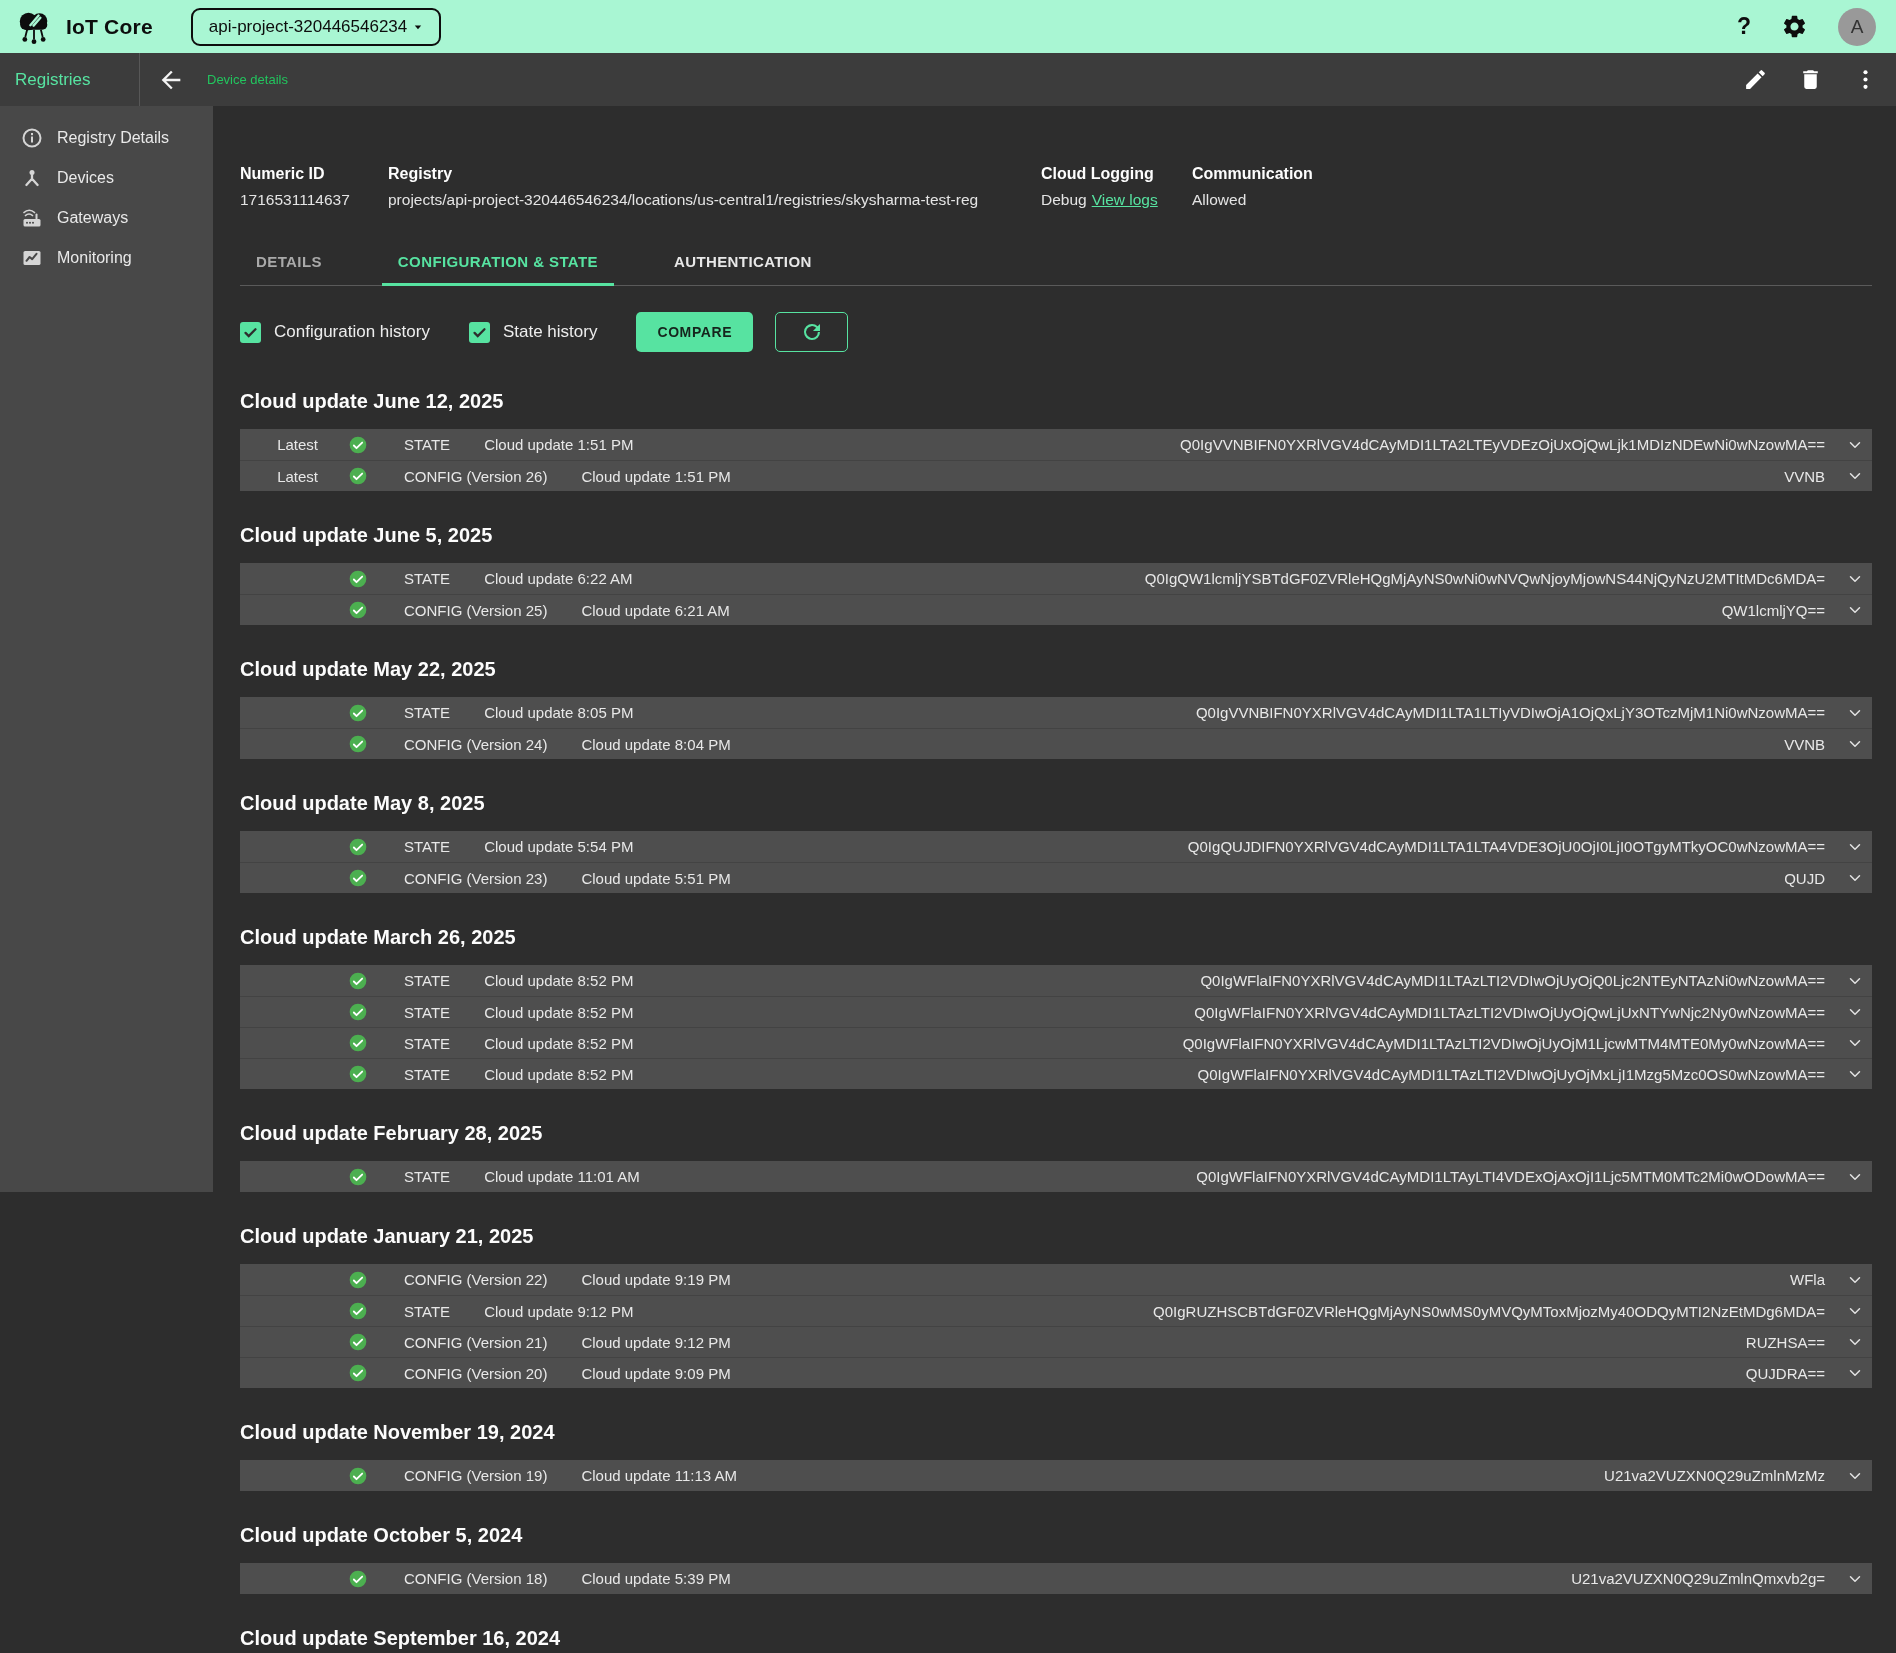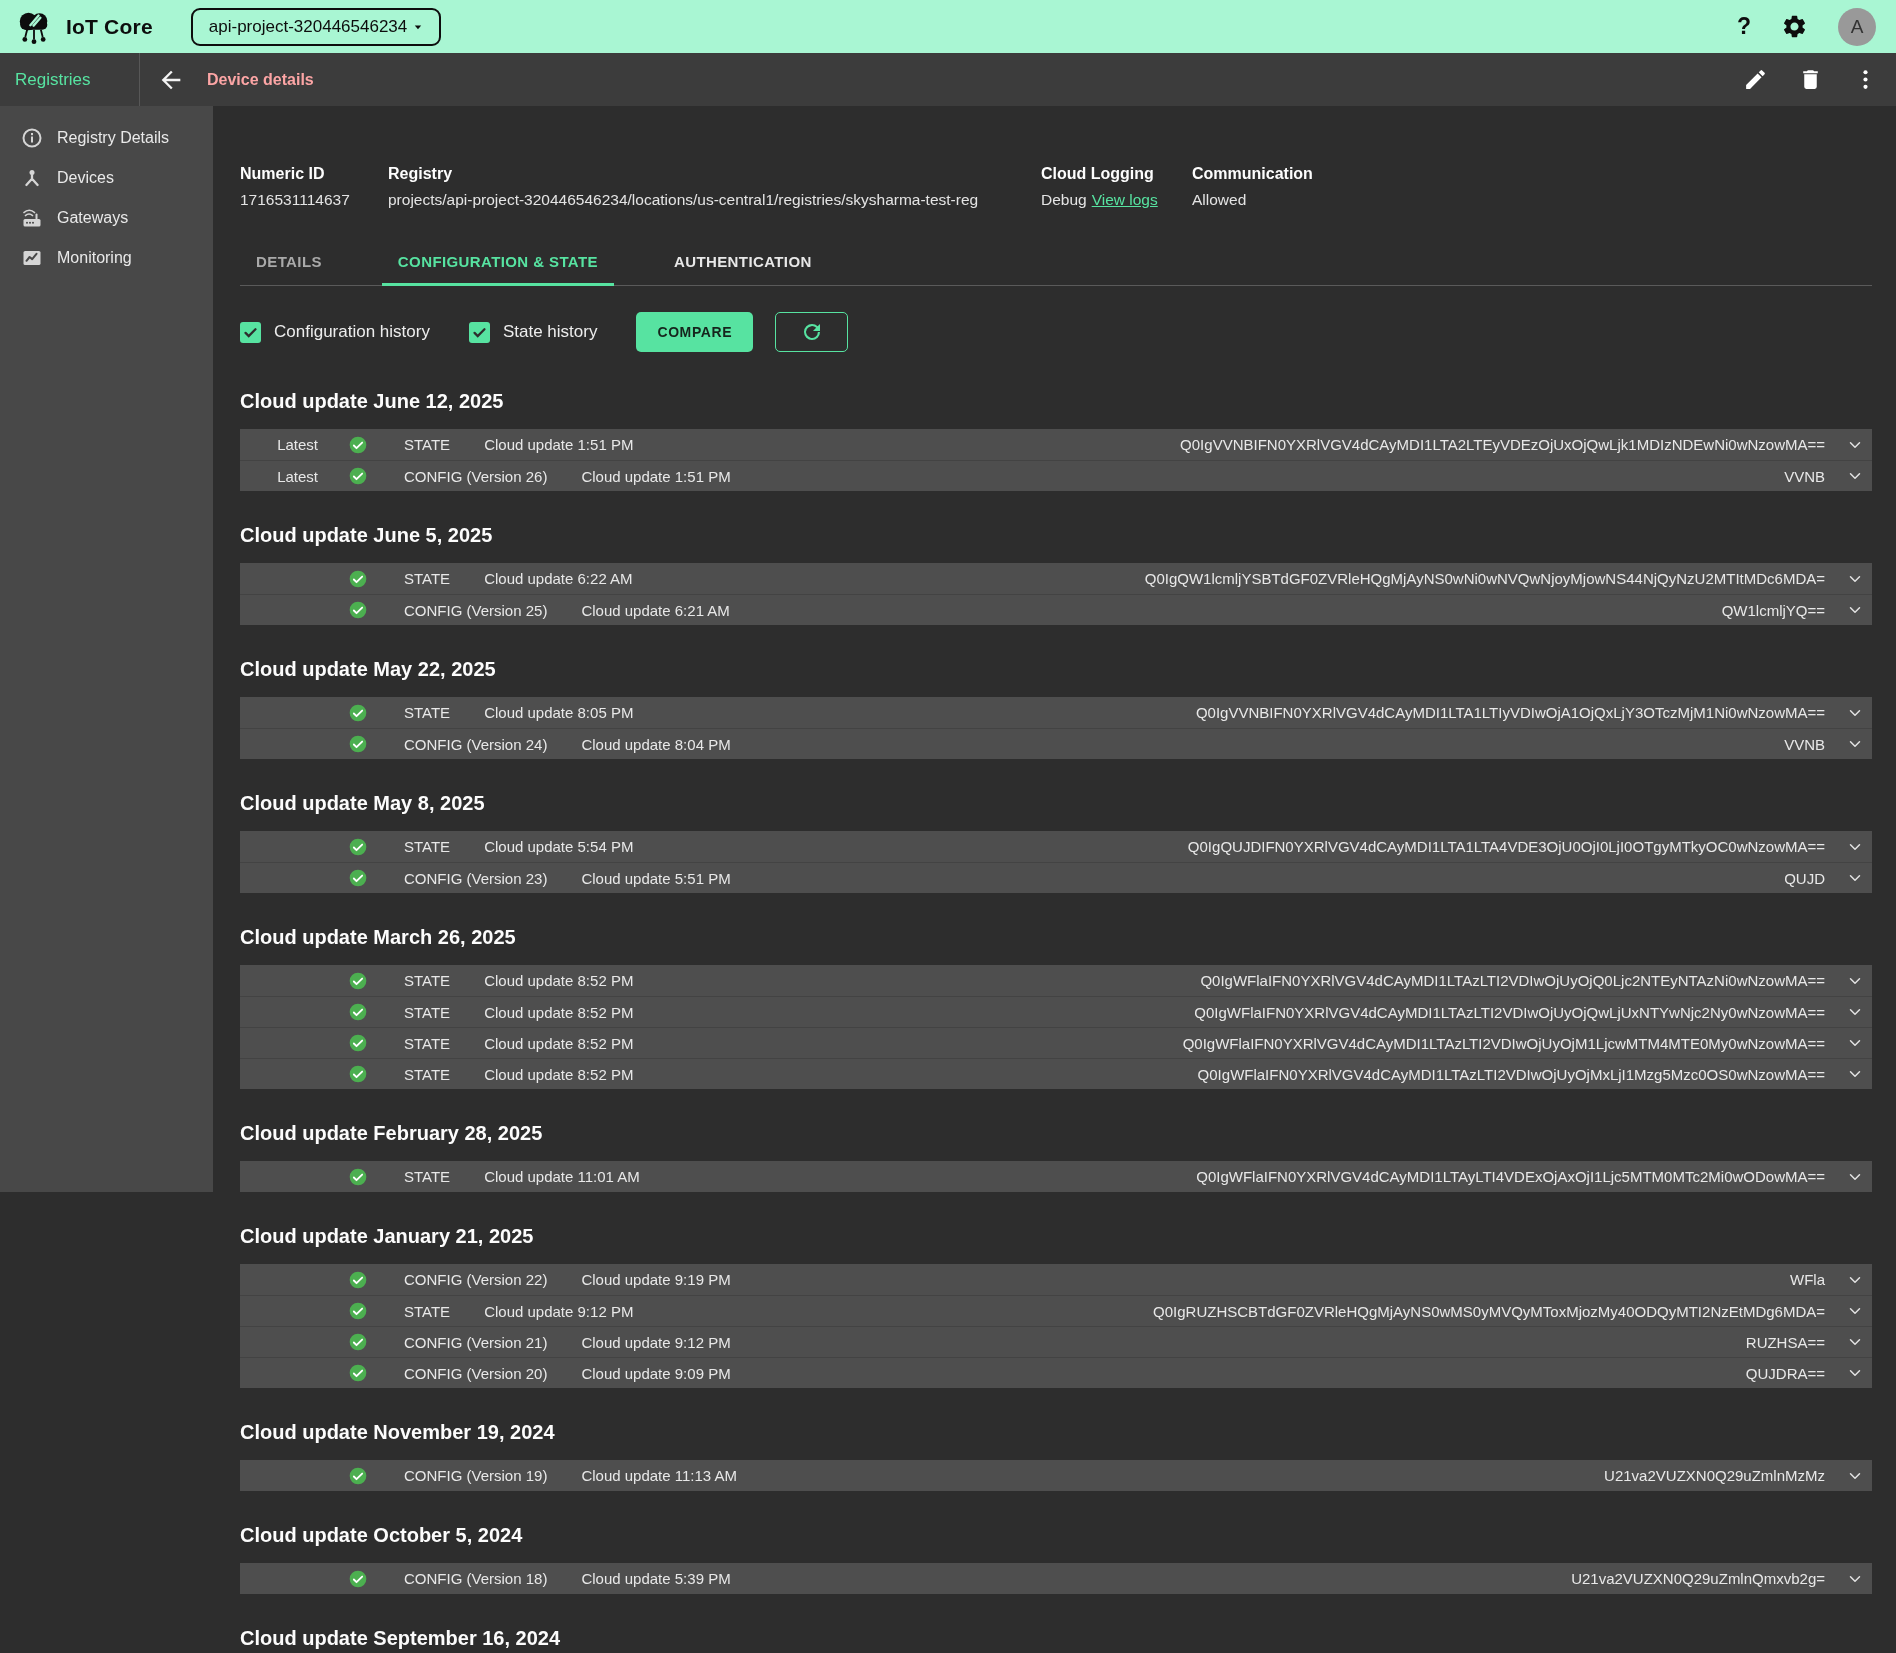--- a/index.html
+++ b/index.html
@@ -22,21 +22,21 @@
   .gear-btn { background:none; border:none; width:27px; height:27px; display:flex; }
   .avatar { width:38px; height:38px; border-radius:50%; background:#999; color:#333;
             display:flex; align-items:center; justify-content:center; font-size:19px; font-weight:500; }
 
   
   .subbar { height:53px; background:var(--appbar_dark,#3c3c3c); display:flex; align-items:center; color:#f1f1f1; }
   .registries { width:139px; flex:none; padding-left:15px; color:var(--accent_green,#57e3a1);
                 font-size:17px; cursor:pointer; }
   .subbar-divider { width:1px; height:53px; background:#575757; flex:none; }
   .back-btn { margin-left:17px; background:none; border:none; width:28px; height:28px; display:flex; }
-  .page-title { font-size:16px; font-weight:700; margin-left:22px; color:#fca5a5; }
+  .page-title { font-size:13px; font-weight:400; margin-left:22px; color:#22c55e; }
   .subbar-actions { margin-left:auto; display:flex; align-items:center; gap:30px; padding-right:18px; }
   .icon-btn { background:none; border:none; width:25px; height:25px; display:flex; }
 
   
   .page-body { display:flex; height:1086px; }
   .sidebar { width:213px; flex:none; background:var(--sidebar_bg,#484848); padding-top:12px; }
   .side-item { height:40px; display:flex; align-items:center; padding-left:20px; cursor:pointer; }
   .side-icon { width:24px; height:24px; display:flex; flex:none; }
   .side-label { margin-left:13px; font-size:16px; color:#e9e9e9; }
 

